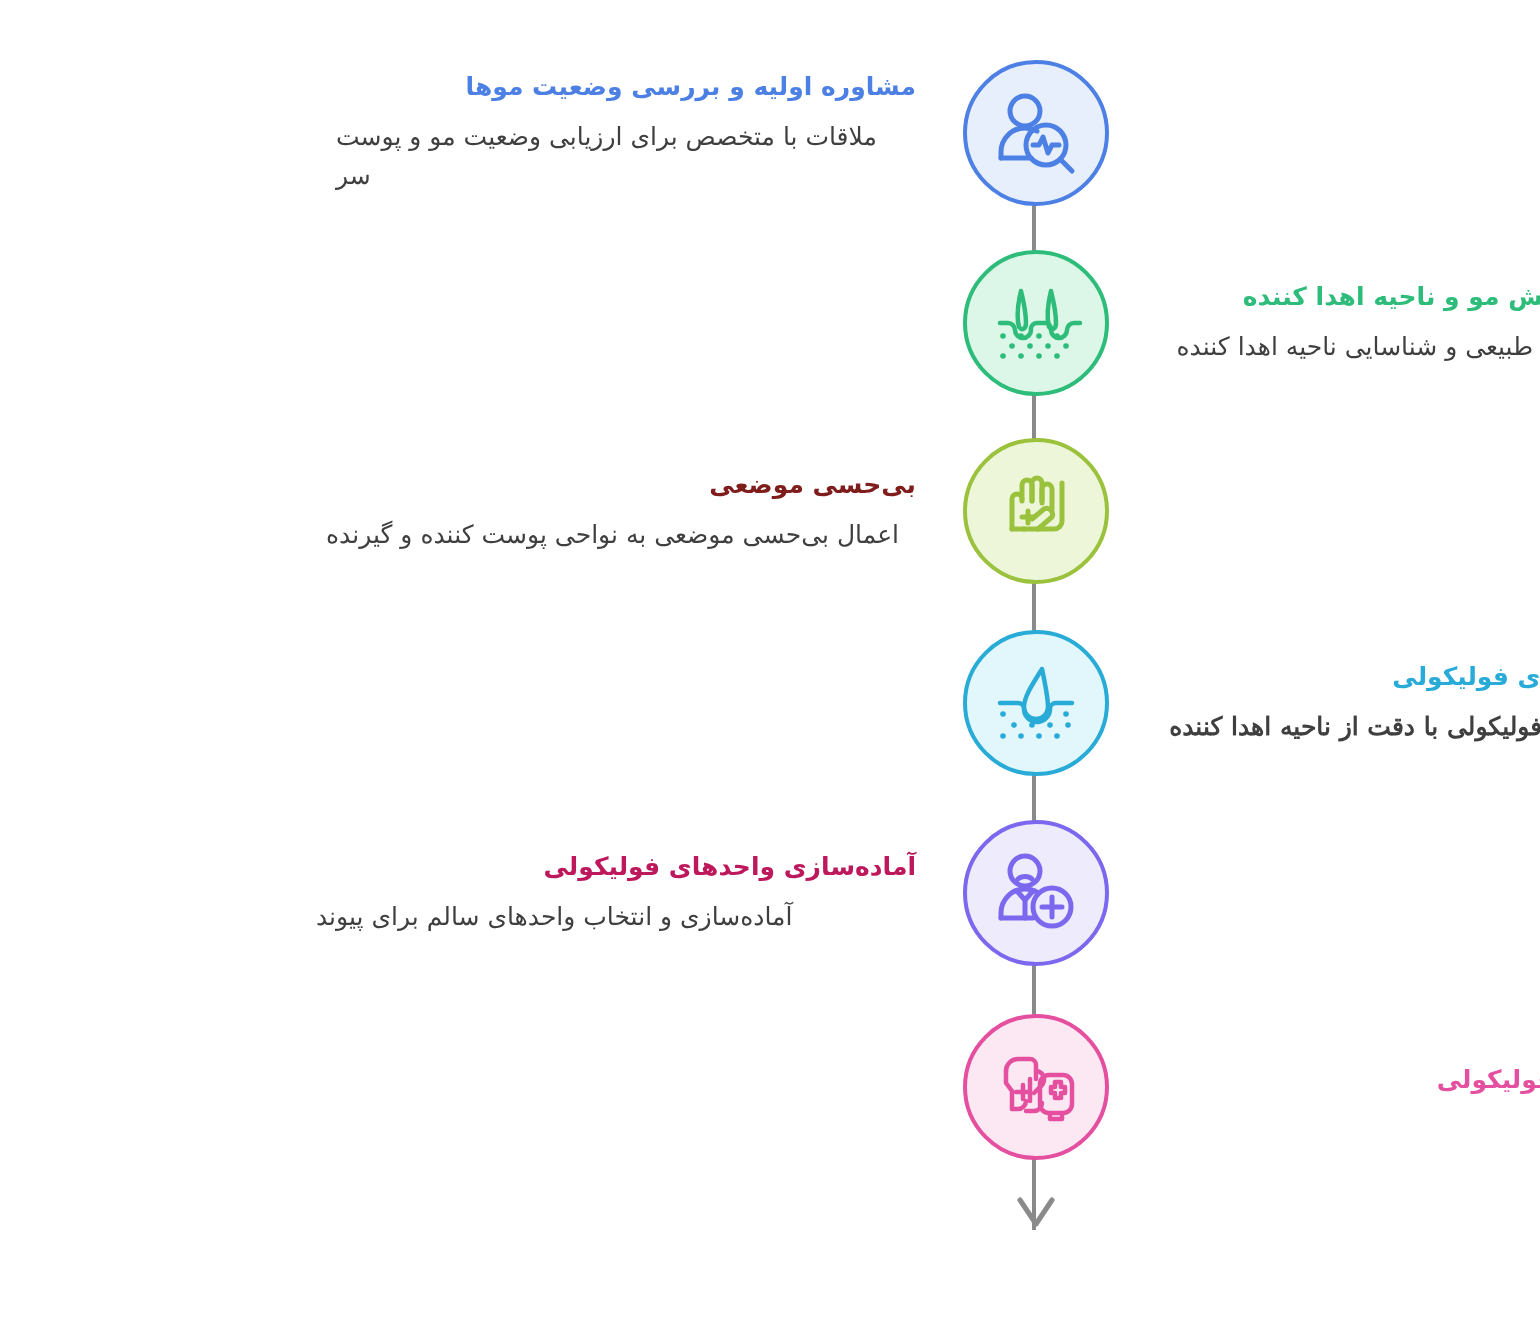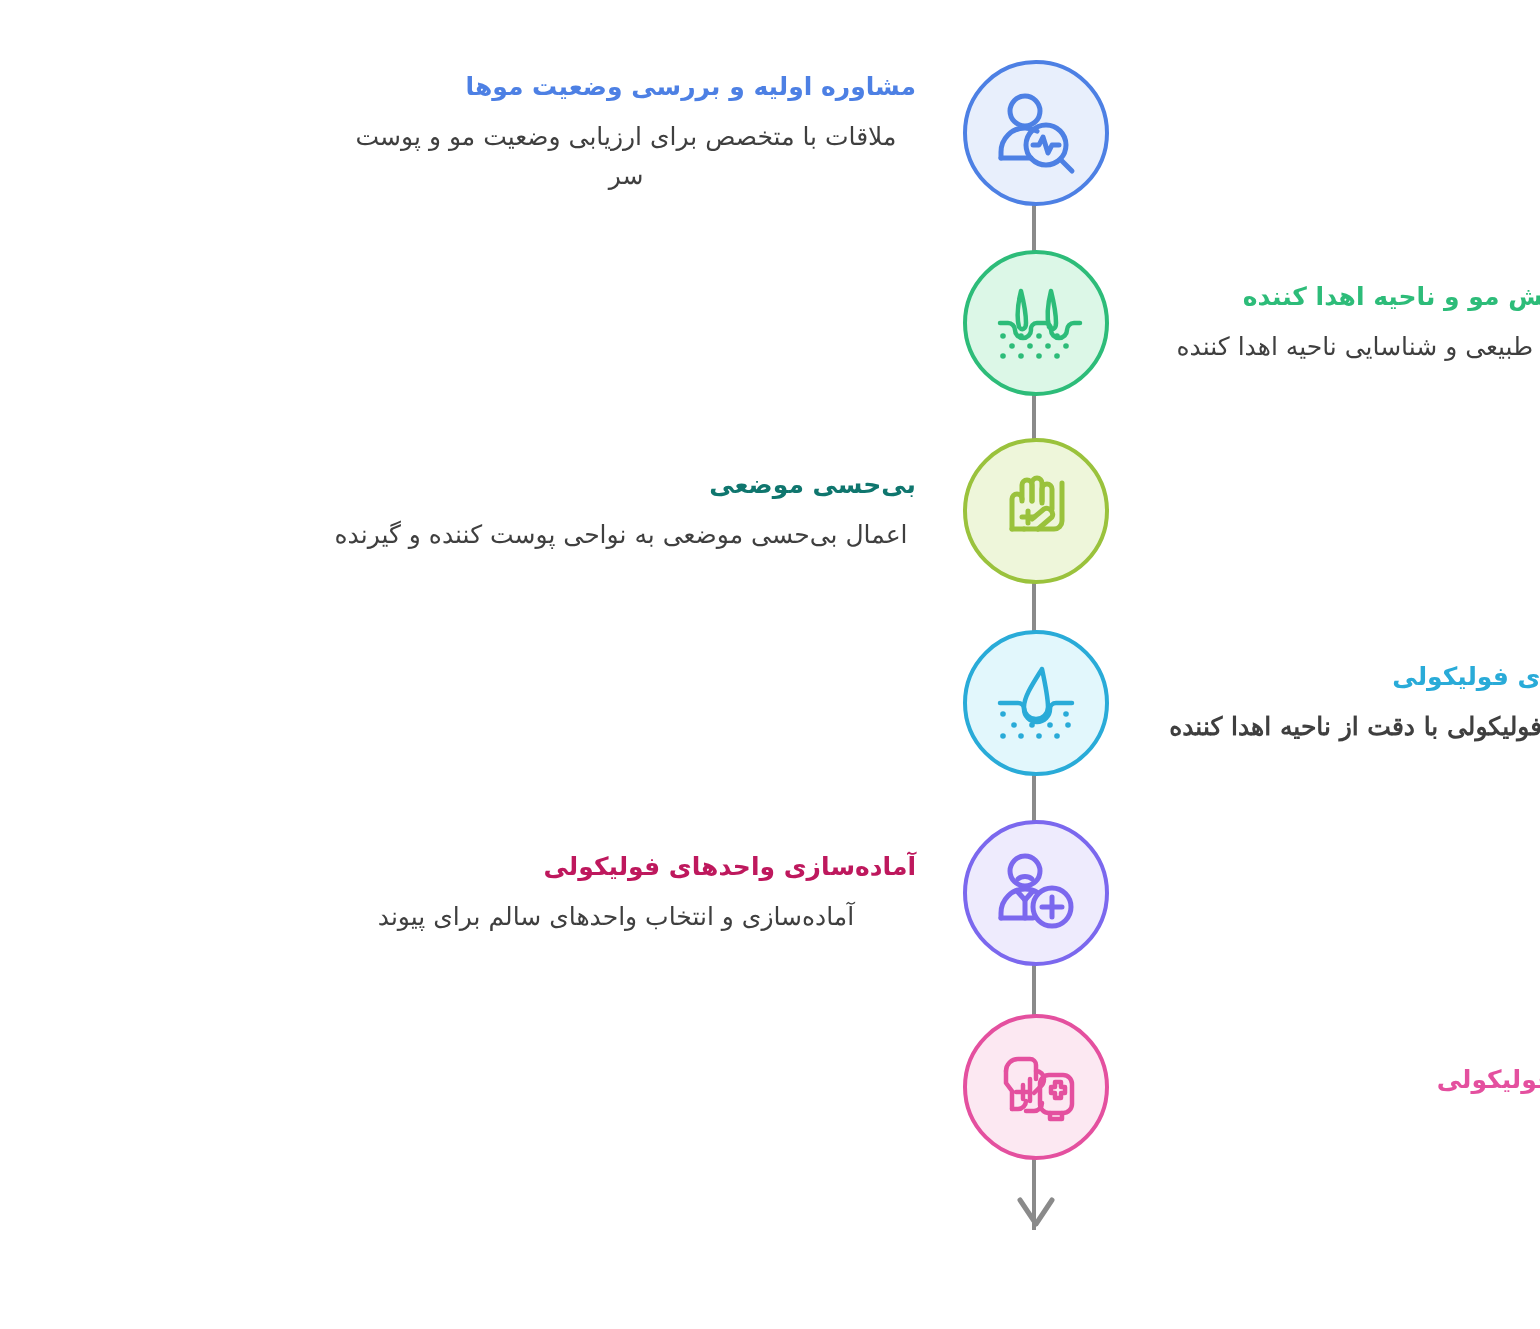--- a/index.html
+++ b/index.html
@@ -101,21 +101,21 @@
   .step-desc {
     font-size: 25px;
     font-weight: 400;
     line-height: 1.55;
     color: #3f3f3f;
     direction: rtl;
     font-family: "DejaVu Serif", "Liberation Serif", serif;
   }
 
   
-  .side-left .step-desc { text-align: center; }
+  .side-left .step-desc { text-align: left; }
   .side-right .step-desc { text-align: right; }
 </style>
 </head>
 <body>
 
 <div id="infographic">
 
   <div class="spine"></div>
 
   <div class="spine-arrow">
@@ -193,21 +193,21 @@
             <path d="M24 66 h12"></path>
             <path d="M36 66 h30 a8 8 0 0 0 8 -8 V20"></path>
             <path d="M34 54 h12"></path>
             <path d="M40 48 v12"></path>
           </g>
         </svg>
       </span>
     </div>
 
     <div class="text-block side-left">
-      <div class="step-title" style="color:#0f766e;">بی‌حسی موضعی</div>
+      <div class="step-title" style="color:#7f1d1d;">بی‌حسی موضعی</div>
       <div class="step-desc" style="max-width:590px;">اعمال بی‌حسی موضعی به نواحی پوست کننده و گیرنده</div>
     </div>
   </div>
 
   <div class="step" style="top:703px;">
     <div class="node" style="top:0; border-color:#29abd8; background:#e2f7fc;">
       <span>
         <svg width="96" height="96" viewBox="0 0 96 96" aria-hidden="true">
           <g fill="none" stroke="#29abd8" stroke-width="4.5" stroke-linecap="round" stroke-linejoin="round">
             <path d="M54 14 C44 30 36 42 36 52 a12 12 0 0 0 24 0 C60 42 57 28 54 14 Z"></path>

